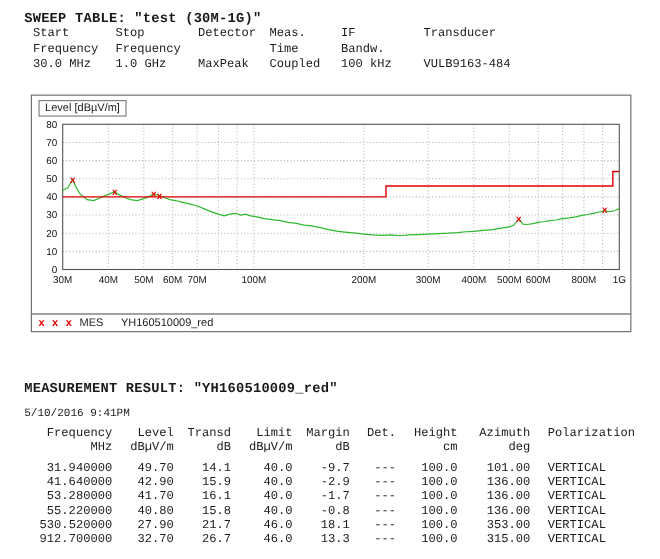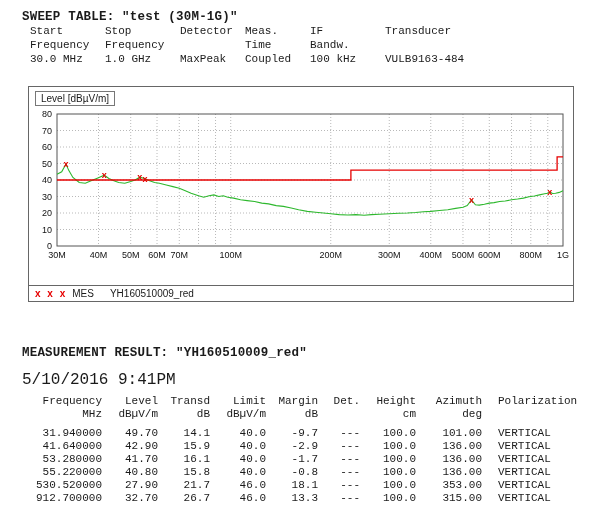--- a/index.html
+++ b/index.html
@@ -20,21 +20,21 @@
   #chart-svg{display:block;margin-top:2px}
   .xlabel{text-align:center;font:10px "Liberation Sans",sans-serif;margin-top:-1px}
 
   .legend{position:absolute;top:285px;left:28px;width:546px;height:17px;border:1px solid #666;
           font:10px "Liberation Sans",sans-serif;display:flex;align-items:center;padding-left:6px;background:#fff}
   .legend .xs{color:#e60000;font-weight:bold;letter-spacing:2px}
   .legend .ser{margin-left:5px}
   .legend .name{margin-left:16px}
 
   .meas{position:absolute;top:346px;left:22px;width:566px}
-  .meas .date{font-size:16px;margin-top:11px}
+  .meas .date{font-size:10px;margin-top:11px}
   #meas-head{margin-top:6px}
   .mrow{font-size:11px;line-height:13px;white-space:pre}
   .mrow span{display:inline-block}
   .mrow .right{text-align:right}
   .mrow .left{text-align:left;padding-left:16px}
   #meas-body{margin-top:6px}
 
   .watermark{position:absolute;right:6px;bottom:2px;font:bold 17px "Liberation Sans",sans-serif;
              color:rgba(60,190,140,.68);letter-spacing:.5px;z-index:5}
 </style>

